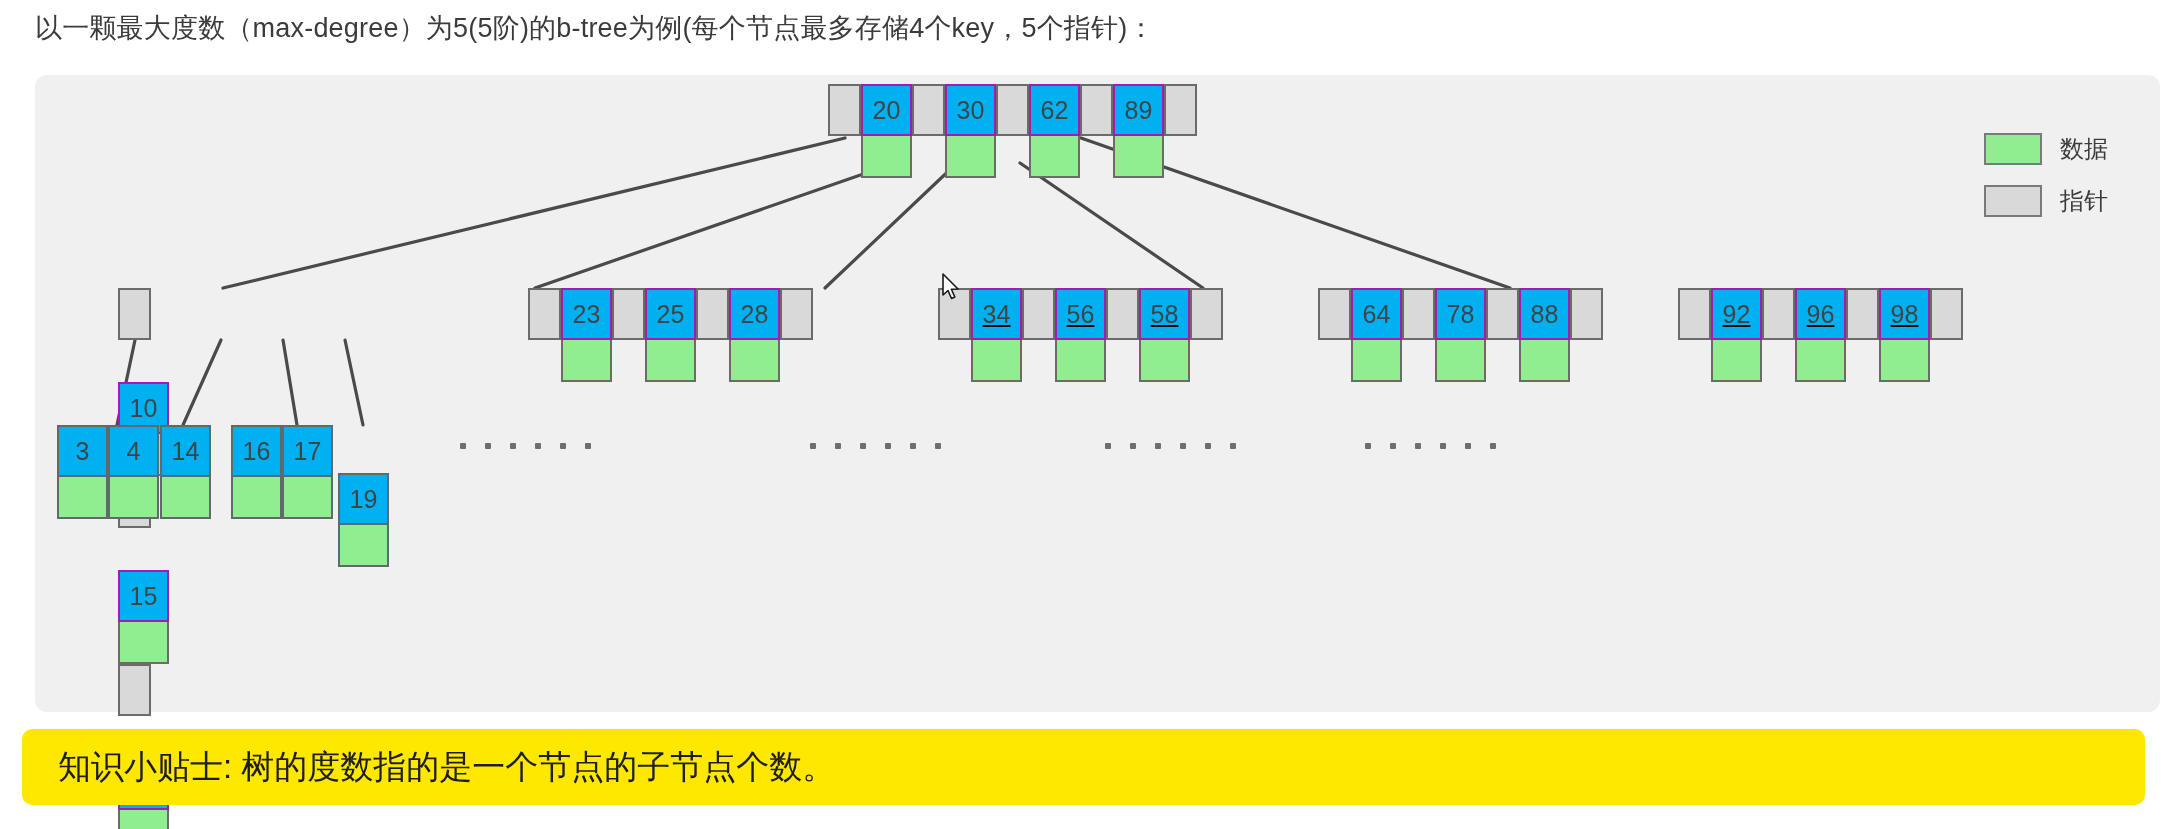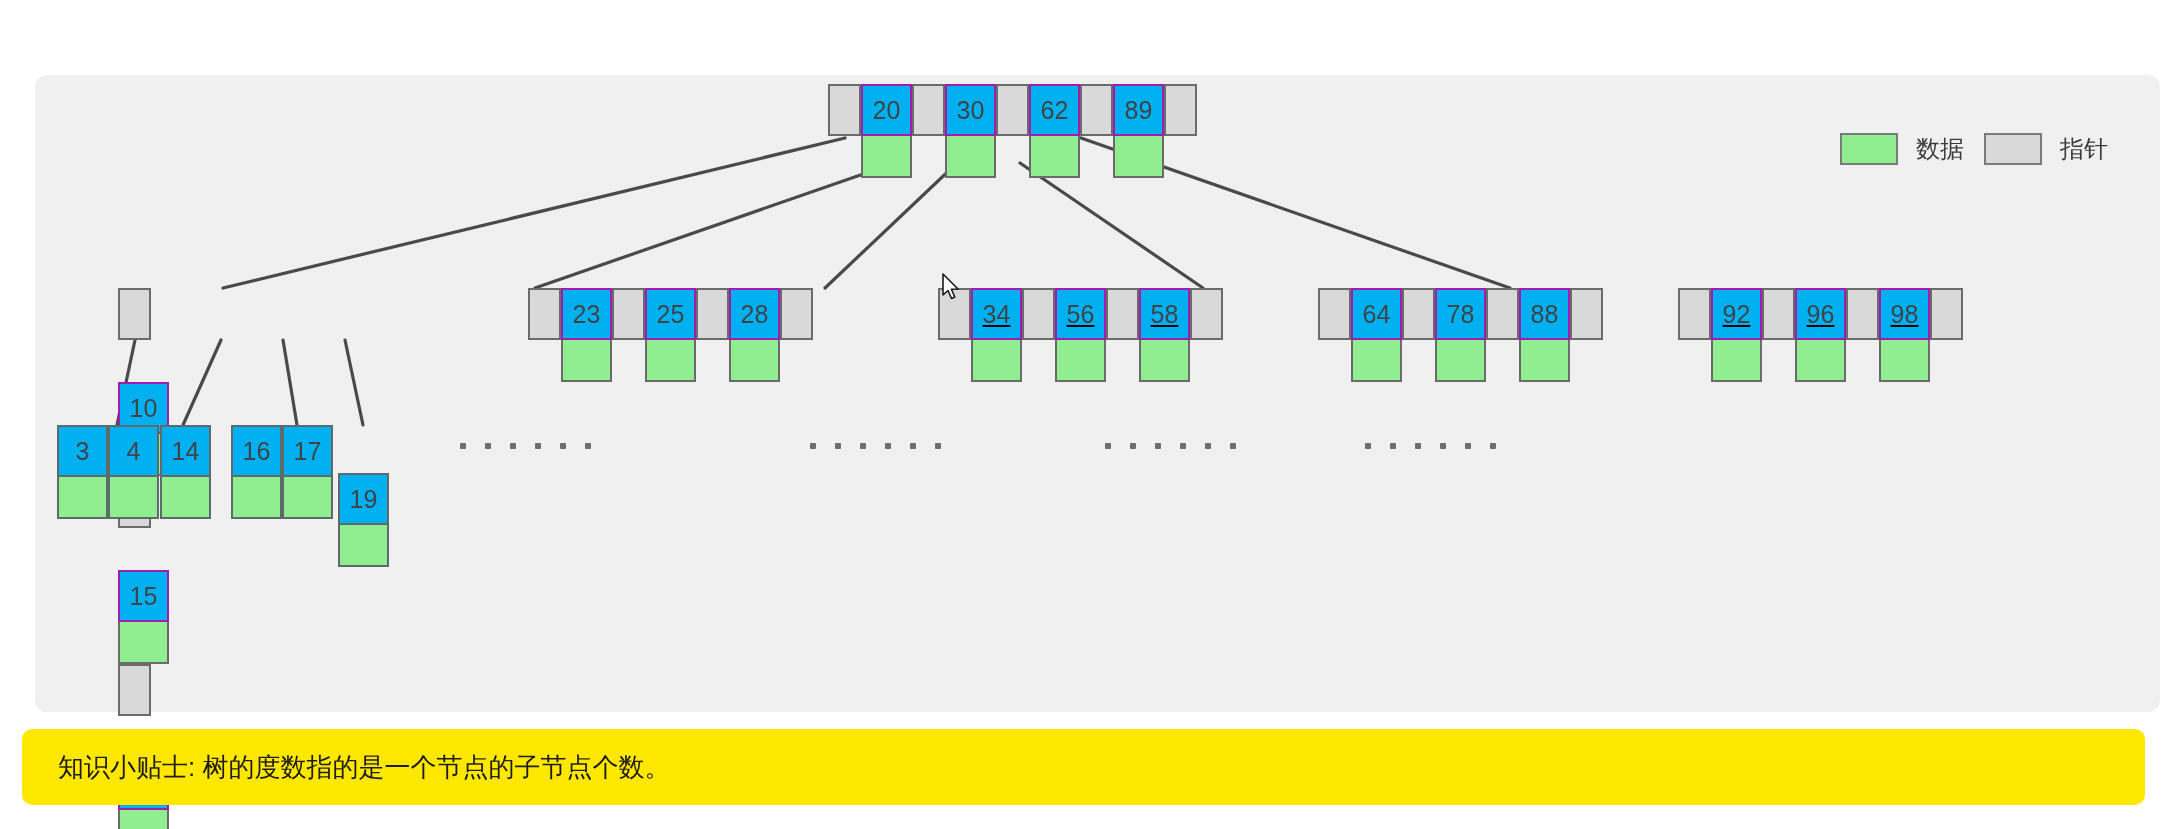--- a/index.html
+++ b/index.html
@@ -115,21 +115,21 @@
     border-radius: 1px;
     display: block;
   }
 
   
   #legend {
     position: absolute;
     right: 52px;
     top: 58px;
     display: flex;
-    flex-direction: row;
+    flex-direction: column;
     gap: 20px;
   }
   .legend-row {
     display: flex;
     align-items: center;
     gap: 18px;
   }
   .legend-swatch {
     width: 58px;
     height: 32px;
@@ -151,40 +151,41 @@
     top: 729px;
     width: 2123px;
     height: 76px;
     background: #ffe800;
     border-radius: 10px;
     display: flex;
     align-items: center;
   }
   #tiptext {
     margin-left: 36px;
-    font-size: 26px;
+    font-size: 33px;
     color: #1d1d1d;
     white-space: nowrap;
   }
 
   
   #cursor {
     position: absolute;
     left: 906px;
     top: 198px;
     width: 22px;
     height: 30px;
     pointer-events: none;
   }
 </style>
 </head>
 <body>
 
 <div id="page">
 
+  <div id="caption">以一颗最大度数（max-degree）为5(5阶)的b-tree为例(每个节点最多存储4个key，5个指针)：</div>
 
   <div id="panel">
 
     <svg id="edges" viewBox="0 0 2125 637" preserveAspectRatio="none">
       <g stroke="#4a4a4a" stroke-width="3.2" fill="none" stroke-linecap="round">
 
         <line x1="810" y1="63" x2="188" y2="213"></line>
         <line x1="860" y1="88" x2="500" y2="213"></line>
         <line x1="922" y1="88" x2="790" y2="213"></line>
         <line x1="985" y1="88" x2="1168" y2="213"></line>

